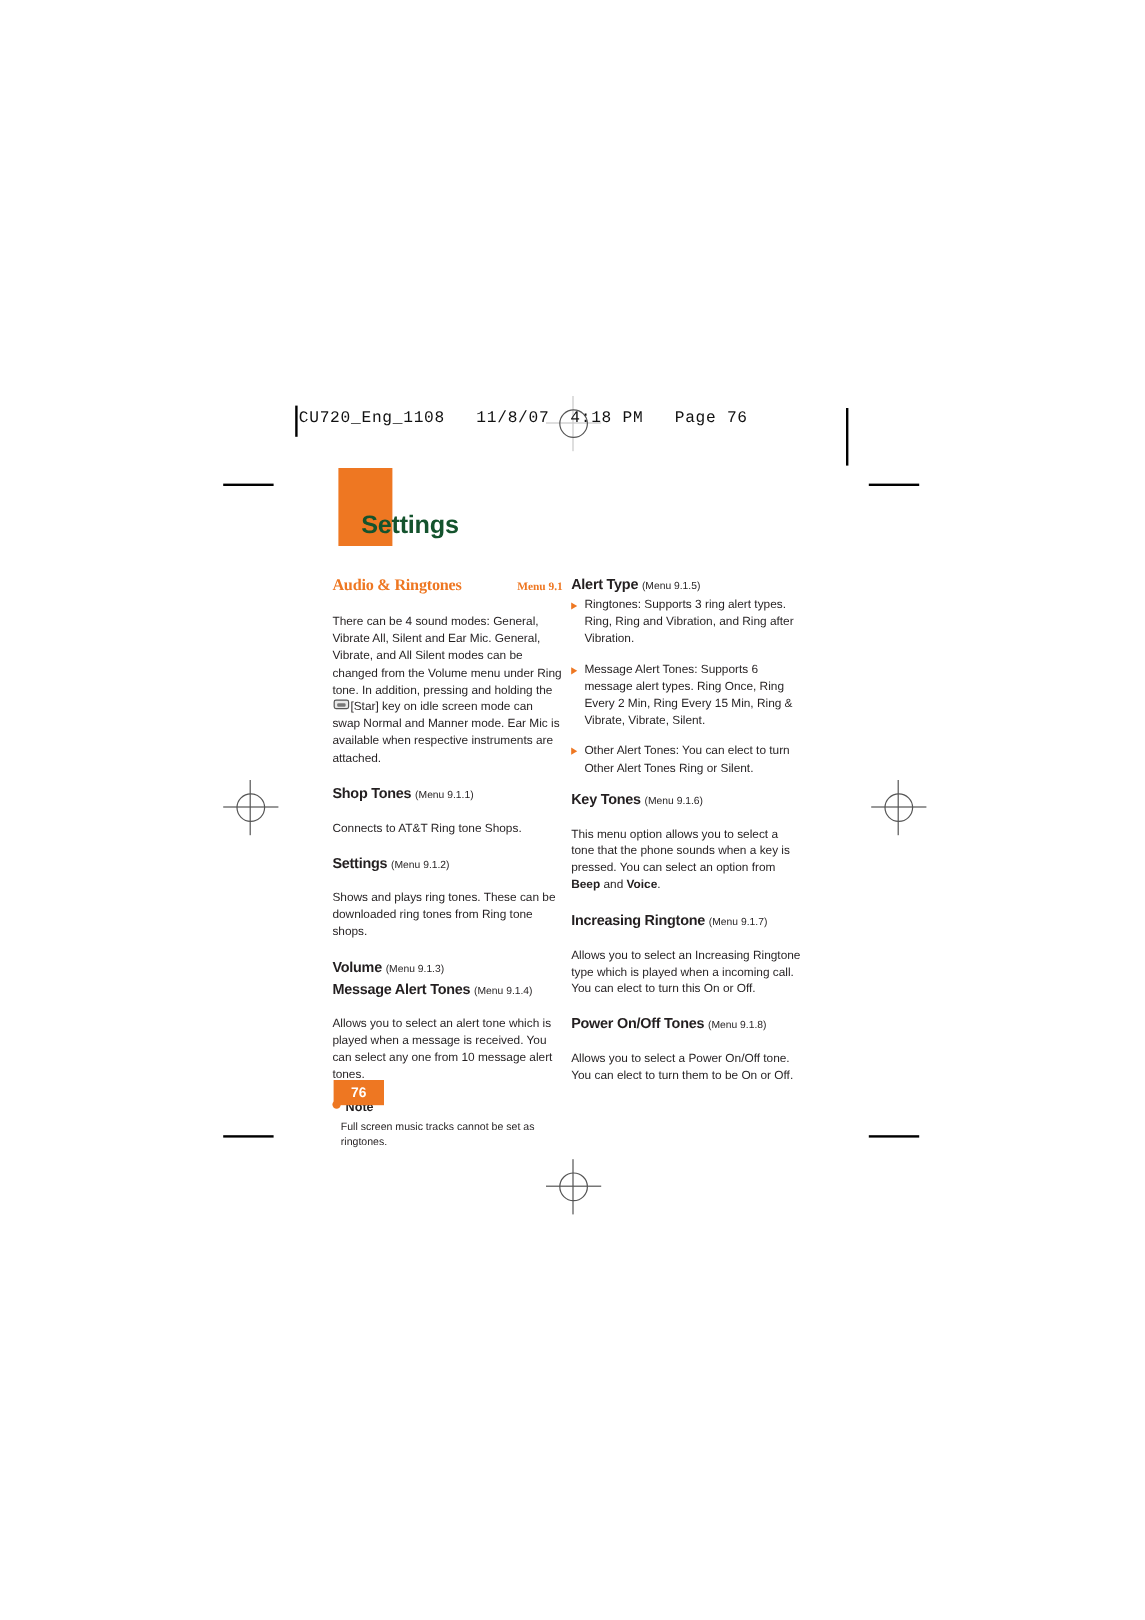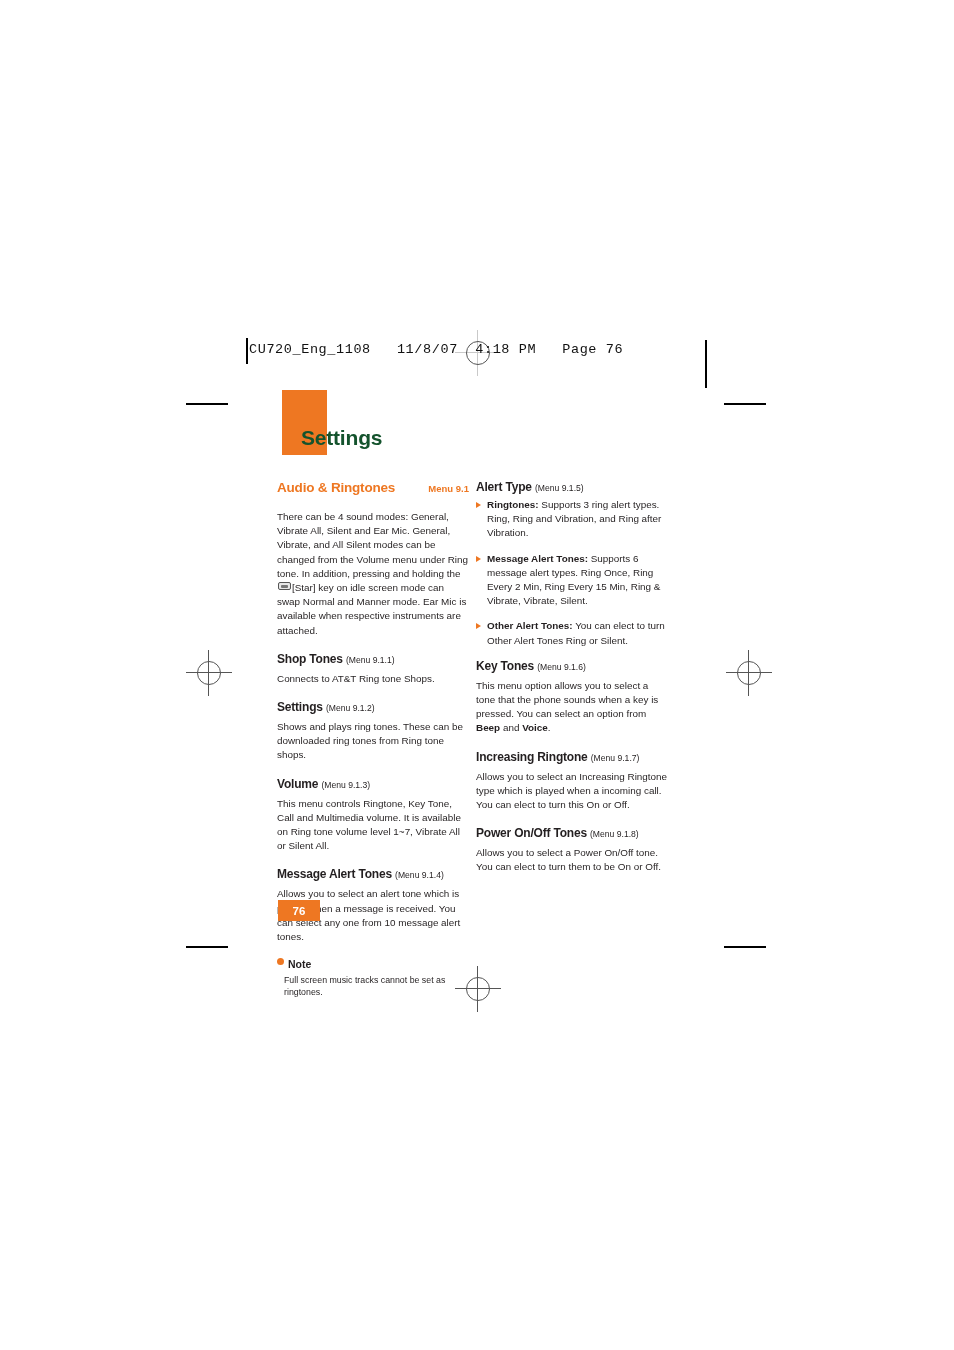--- a/index.html
+++ b/index.html
@@ -111,37 +111,38 @@
     width: 192px;
   }
   .col-left  { left: 277px; }
   .col-right { left: 476px; }
 
   .section-head {
     display: flex;
     align-items: baseline;
     justify-content: space-between;
     margin-bottom: 15px;
+    font-family: Liberation Serif, serif;
   }
   .section-title {
     font-size: 13.5px;
     font-weight: bold;
     color: #ee7722;
     letter-spacing: -0.2px;
   }
   .section-menu {
     font-size: 9.5px;
     font-weight: bold;
     color: #ee7722;
   }
 
   p.body {
     font-size: 9.9px;
     line-height: 14.2px;
-    margin: 6px 0 14px 0;
+    margin: 16px 0 14px 0;
     color: #231f20;
   }
 
   h3.sub {
     font-size: 12px;
     font-weight: bold;
     margin: 0 0 4px 0;
     color: #231f20;
     letter-spacing: -0.2px;
   }
@@ -185,21 +186,21 @@
   .bullet-item .tri {
     position: absolute;
     left: 0;
     top: 4px;
     width: 0;
     height: 0;
     border-left: 5px solid #ee7722;
     border-top: 3.5px solid transparent;
     border-bottom: 3.5px solid transparent;
   }
-  .bullet-item b { font-weight: bold; }
+  .bullet-item b { font-weight: normal; }
 
   
   .note-head {
     display: flex;
     align-items: flex-start;
     gap: 4px;
     margin: 2px 0 4px 0;
   }
   .note-dot {
     width: 7px;
@@ -281,21 +282,20 @@
 
     <p class="body"><span>There can be 4 sound modes: General, Vibrate All, Silent and Ear Mic. General, Vibrate, and All Silent modes can be changed from the Volume menu under Ring tone. In addition, pressing and holding the</span><span class="keyglyph"></span><span>[Star] key on idle screen mode can swap Normal and Manner mode. Ear Mic is available when respective instruments are attached.</span></p>
 
     <h3 class="sub"><span>Shop Tones</span> <span class="menu">(Menu 9.1.1)</span></h3>
     <p class="body">Connects to AT&amp;T Ring tone Shops.</p>
 
     <h3 class="sub"><span>Settings</span> <span class="menu">(Menu 9.1.2)</span></h3>
     <p class="body">Shows and plays ring tones. These can be downloaded ring tones from Ring tone shops.</p>
 
     <h3 class="sub"><span>Volume</span> <span class="menu">(Menu 9.1.3)</span></h3>
-    <p class="body">This menu controls Ringtone, Key Tone, Call and Multimedia volume. It is available on Ring tone volume level 1~7, Vibrate All or Silent All.</p>
 
     <h3 class="sub"><span>Message Alert Tones</span> <span class="menu">(Menu 9.1.4)</span></h3>
     <p class="body">Allows you to select an alert tone which is played when a message is received. You can select any one from 10 message alert tones.</p>
 
     <div class="note-head">
       <span class="note-dot"></span>
       <span class="note-label">Note</span>
     </div>
     <p class="note-text">Full screen music tracks cannot be set as ringtones.</p>
   </div>

